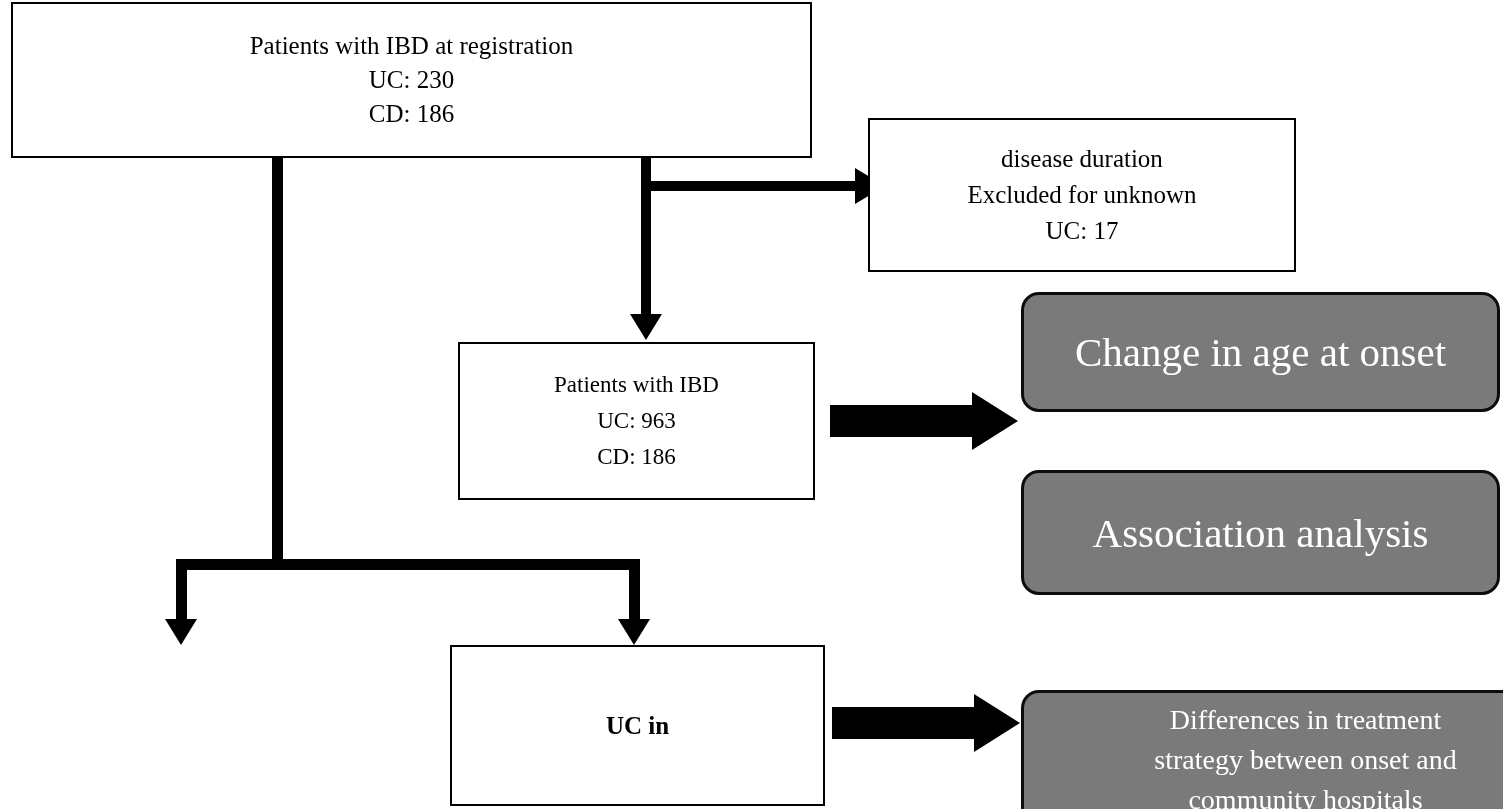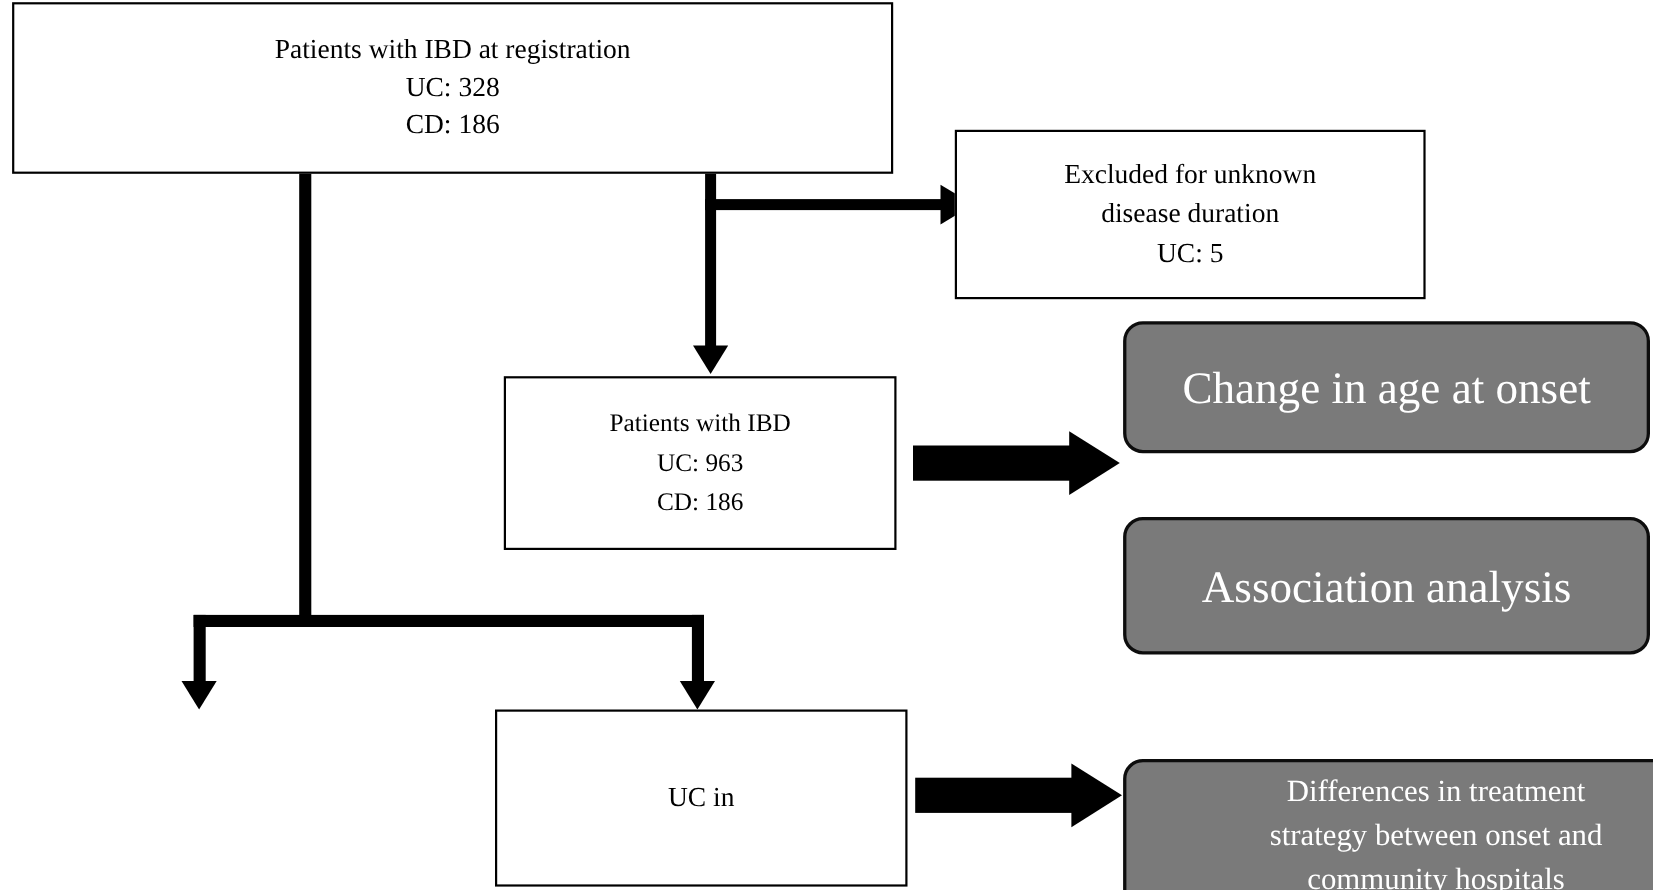--- a/index.html
+++ b/index.html
@@ -35,21 +35,21 @@
   #box-excluded     { left: 868px; top: 118px; width: 428px; height: 154px; }
   #box-excluded .line { font-size: 25px; line-height: 36px; }
 
   #box-ibd          { left: 458px; top: 342px; width: 357px; height: 158px; }
   #box-ibd .line { font-size: 23px; line-height: 36px; }
 
   #box-cd           { left: 2px;   top: 646px; width: 354px; height: 160px; }
   #box-cd .line { font-size: 25px; line-height: 37px; }
 
   #box-uc           { left: 450px; top: 645px; width: 375px; height: 161px; }
-  #box-uc .line { font-size: 25px; line-height: 37px; }
+  #box-uc .line { font-size: 25px; line-height: 37px; font-weight: bold; }
 
   
   .gbox {
     position: absolute;
     box-sizing: border-box;
     border: 3px solid #0d0d0d;
     border-radius: 18px;
     background: #7a7a7a;
     color: #ffffff;
     display: flex;
@@ -153,28 +153,28 @@
     <div class="head"></div>
   </div>
 
   <div class="block-arrow" id="ba-2">
     <div class="shaft"></div>
     <div class="head"></div>
   </div>
 
   <div class="box" id="box-registration">
     <span class="line">Patients with IBD at registration</span>
-    <span class="line">UC: 328</span>
+    <span class="line">UC: 230</span>
     <span class="line">CD: 186</span>
   </div>
 
   <div class="box" id="box-excluded">
+    <span class="line">disease duration</span>
     <span class="line">Excluded for unknown</span>
-    <span class="line">disease duration</span>
-    <span class="line">UC: 5</span>
+    <span class="line">UC: 17</span>
   </div>
 
   <div class="box" id="box-ibd">
     <span class="line">Patients with IBD</span>
     <span class="line">UC: 963</span>
     <span class="line">CD: 186</span>
   </div>
 
 
   <div class="box" id="box-uc">

